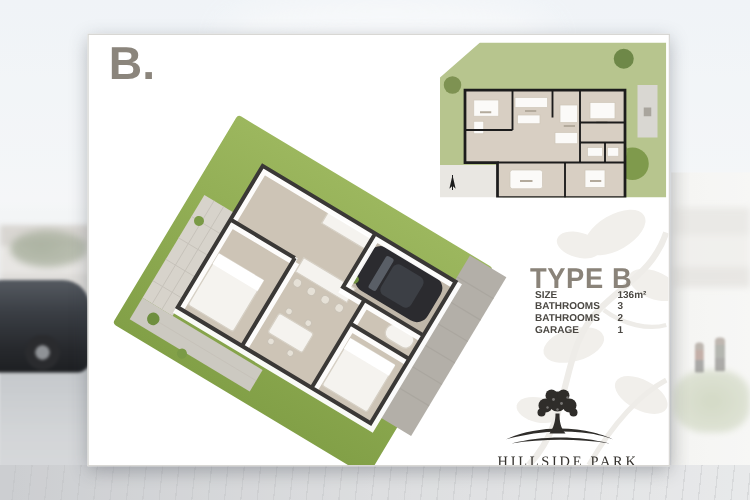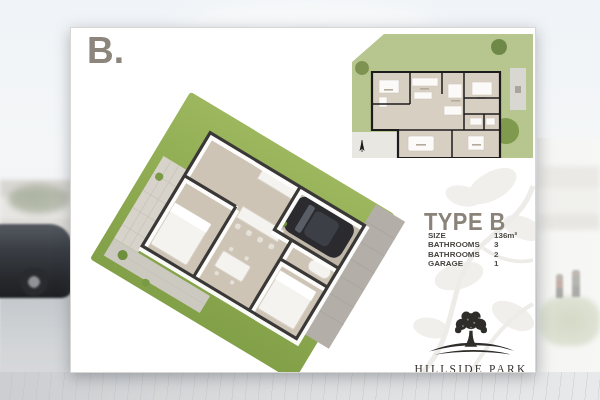--- a/index.html
+++ b/index.html
@@ -43,21 +43,21 @@
   .card{position:absolute;left:70px;top:27px;width:464px;height:344px;background:#ffffff;
         border:1px solid #d8d7d4;box-shadow:0 4px 14px rgba(50,55,65,.35);overflow:hidden;}
   .watermark{position:absolute;right:0;top:0;pointer-events:none;}
   .card-label{position:absolute;left:16px;top:2px;font-size:37px;font-weight:bold;color:#8b857c;}
   .plan3d{position:absolute;left:-10px;top:48px;}
   .plan2d{position:absolute;left:281px;top:6px;}
   .type-title{position:absolute;left:353px;top:181px;font-size:23px;font-weight:bold;color:#8a8379;
               letter-spacing:.5px;transform:scaleX(.95);transform-origin:left;}
   .specs{position:absolute;left:357px;top:203px;display:grid;grid-template-columns:66px 44px;
          font-size:8px;font-weight:bold;color:#4b4843;line-height:9.3px;}
-  .brand{position:absolute;left:327px;top:282px;width:146px;text-align:center;}
+  .brand{position:absolute;left:327px;top:282px;width:146px;text-align:left;}
   .brand-name{font-family:"Liberation Serif",serif;font-size:11.5px;letter-spacing:2.2px;
               color:#33302c;margin-top:1px;white-space:nowrap;}
 </style>
 </head>
 <body>
 
 <div class="stage">
 
   <div class="bg">
     <div class="bg-sky"></div>

